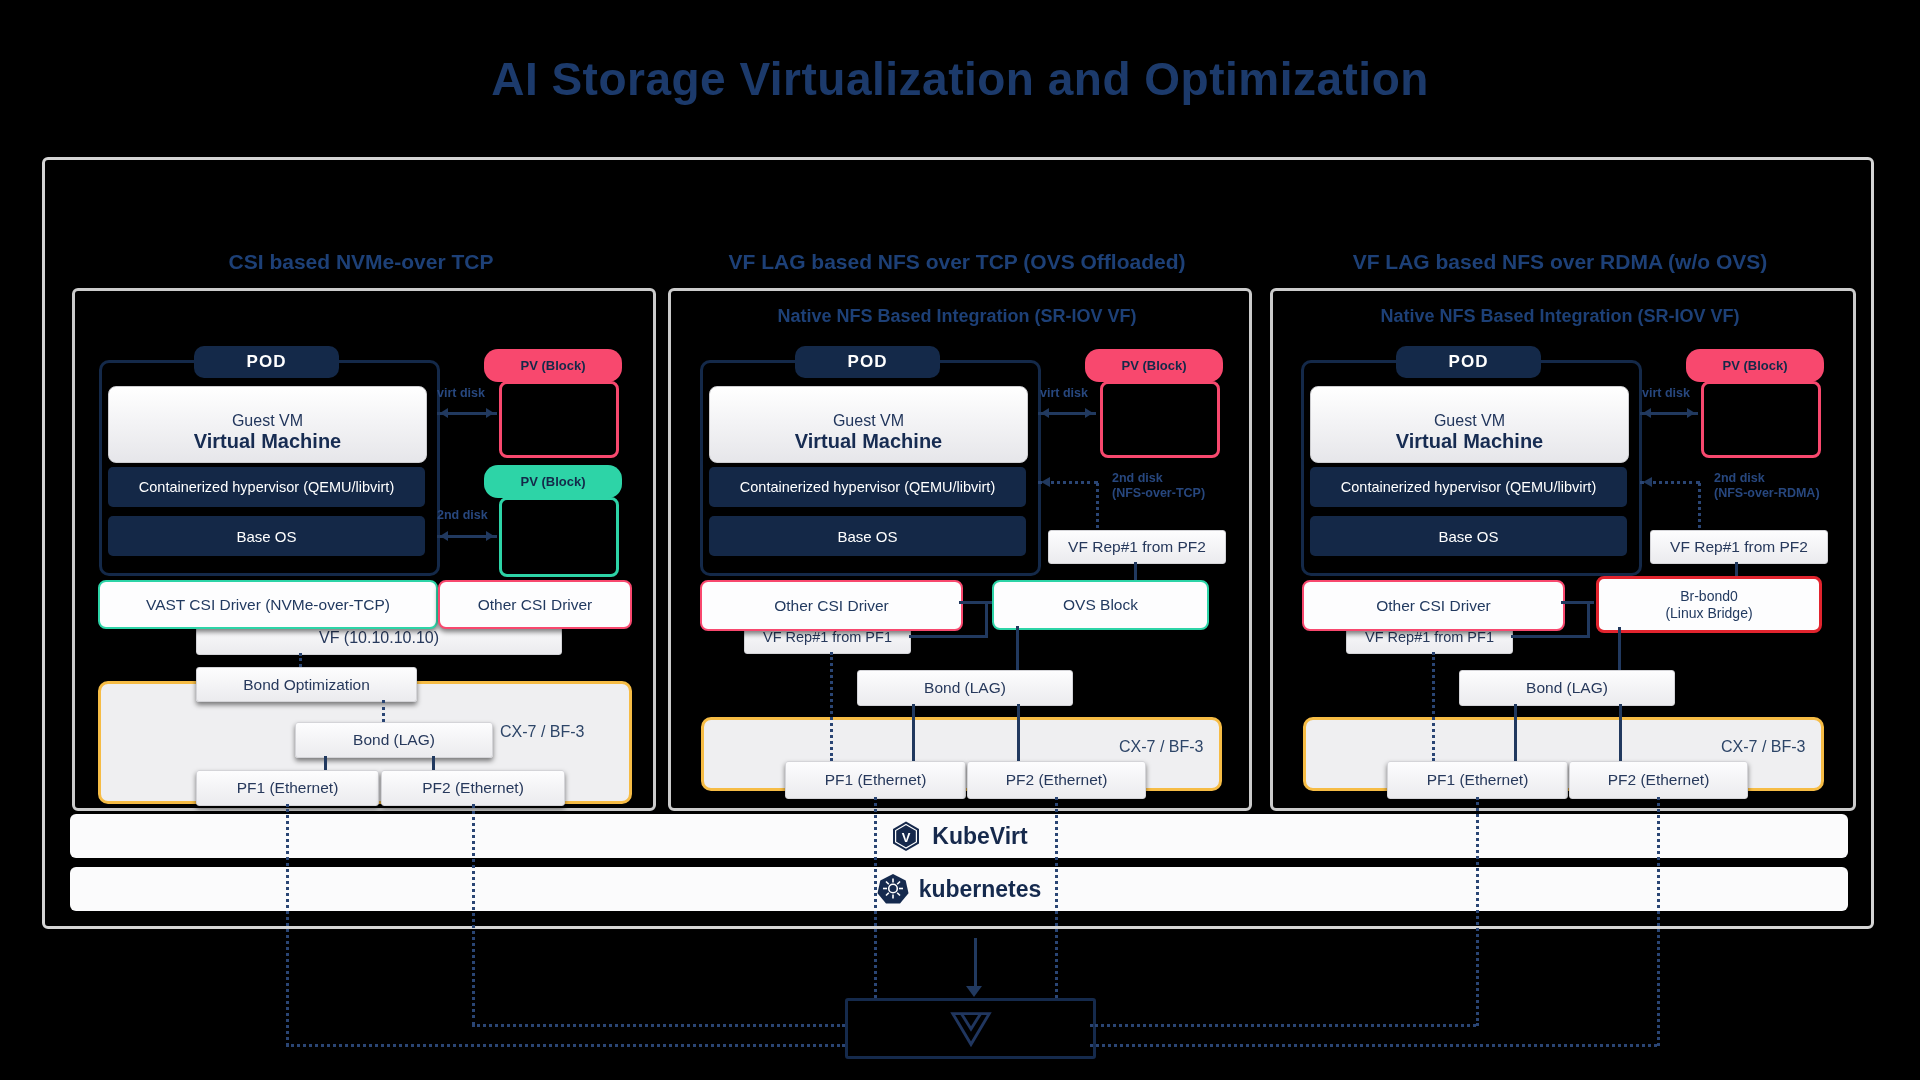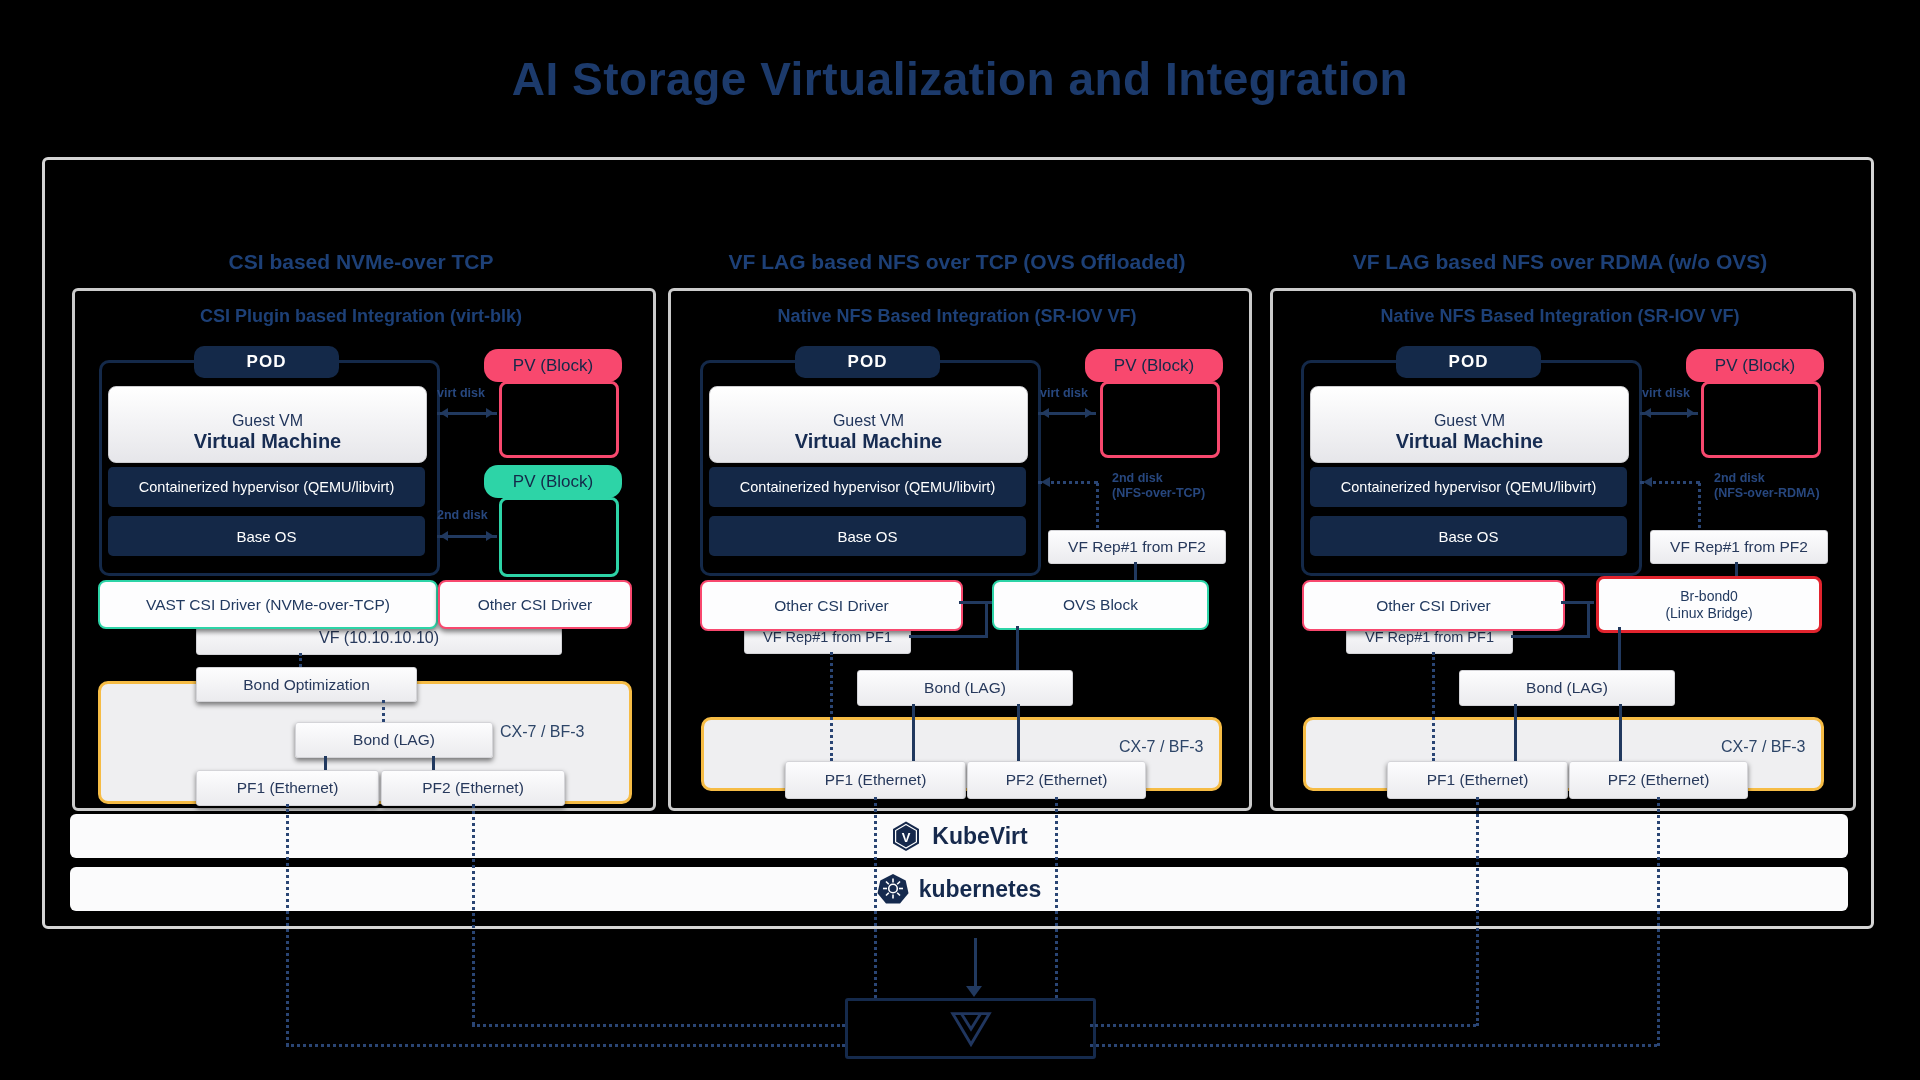--- a/index.html
+++ b/index.html
@@ -21,22 +21,22 @@
   .podwrap{position:absolute;border:3px solid #142949;border-radius:10px;background:#000;}
   .podbadge{position:absolute;background:#142949;color:#fff;font-weight:800;font-size:17px;
          border-radius:10px;display:flex;align-items:center;justify-content:center;letter-spacing:1px;z-index:3;}
   .vmbox{position:absolute;background:linear-gradient(180deg,#ffffff,#e6e6ea);border:1px solid #cccccf;
          border-radius:8px;display:flex;flex-direction:column;align-items:center;justify-content:center;
          box-shadow:0 3px 6px rgba(0,0,0,.55);z-index:2;}
   .vm1{font-size:16px;color:#22365c;margin-top:16px;}
   .vm2{font-size:20px;font-weight:800;color:#172c52;}
   .navybar{position:absolute;background:#142847;color:#fff;border-radius:5px;display:flex;
          align-items:center;justify-content:center;font-size:14.5px;z-index:2;}
-  .pvbadge{position:absolute;display:flex;align-items:center;justify-content:center;font-weight:400;
-         color:#142949;font-size:17px;border-radius:14px;z-index:3;}
+  .pvbadge{position:absolute;display:flex;align-items:center;justify-content:center;font-weight:700;
+         color:#142949;font-size:13px;border-radius:14px;z-index:3;}
   .pvbox{position:absolute;background:#000;border-radius:8px;z-index:2;}
   .lightbox{position:absolute;background:linear-gradient(180deg,#fdfdfe,#ebebee);border:1px solid #d4d4d8;
          border-radius:3px;color:#27395c;display:flex;align-items:center;justify-content:center;
          font-size:15.5px;box-shadow:0 3px 5px rgba(0,0,0,.5);z-index:2;}
   .outlinebox{position:absolute;background:#fdfdfe;border-radius:8px;display:flex;align-items:center;
          justify-content:center;color:#223a60;font-size:15.5px;box-shadow:0 3px 5px rgba(0,0,0,.5);z-index:2;}
   .yellowbox{position:absolute;background:#efeff1;border:3px solid #f6bc45;border-radius:10px;z-index:1;}
   .nictext{position:absolute;font-size:16px;color:#2d4568;z-index:2;}
   .ann{position:absolute;font-size:12.5px;font-weight:600;color:#27477e;line-height:15px;z-index:3;}
   .vline{position:absolute;width:0;border-left:3px solid #21395f;z-index:4;}
@@ -59,34 +59,33 @@
   .bar-label-kv{font-size:23px;font-weight:600;color:#16294c;}
   .bar-label-k8s{font-size:23px;font-weight:800;color:#152a4e;}
   .storagebox{position:absolute;left:845px;top:998px;width:245px;height:55px;background:#000;
          border:3px solid #152a4c;border-radius:3px;display:flex;align-items:center;justify-content:center;z-index:2;}
 </style>
 </head>
 <body>
 
 <div class="canvas">
 
-  <div class="title">AI Storage Virtualization and Integration</div>
+  <div class="title">AI Storage Virtualization and Optimization</div>
 
   <div class="panel"></div>
 
 
   <div class="col-header" style="left:668px;width:578px;">VF LAG based NFS over TCP (OVS Offloaded)</div>
   <div class="col-header" style="left:72px;width:578px;">CSI based NVMe-over TCP</div>
   <div class="col-header" style="left:1270px;width:580px;">VF LAG based NFS over RDMA (w/o OVS)</div>
 
   <div class="col-box" style="left:72px;width:578px;"></div>
   <div class="col-box" style="left:668px;width:578px;"></div>
   <div class="col-box" style="left:1270px;width:580px;"></div>
 
-  <div class="col-sub" style="left:72px;width:578px;">CSI Plugin based Integration (virt-blk)</div>
   <div class="col-sub" style="left:668px;width:578px;">Native NFS Based Integration (SR-IOV VF)</div>
   <div class="col-sub" style="left:1270px;width:580px;">Native NFS Based Integration (SR-IOV VF)</div>
 
   <div class="podwrap" style="left:99px;top:360px;width:335px;height:210px;"></div>
   <div class="podbadge" style="left:194px;top:346px;width:145px;height:32px;">POD</div>
   <div class="vmbox" style="left:108px;top:386px;width:317px;height:75px;">
     <span class="vm1">Guest VM</span>
     <span class="vm2">Virtual Machine</span>
   </div>
   <div class="navybar" style="left:108px;top:467px;width:317px;height:40px;">Containerized hypervisor (QEMU/libvirt)</div>

